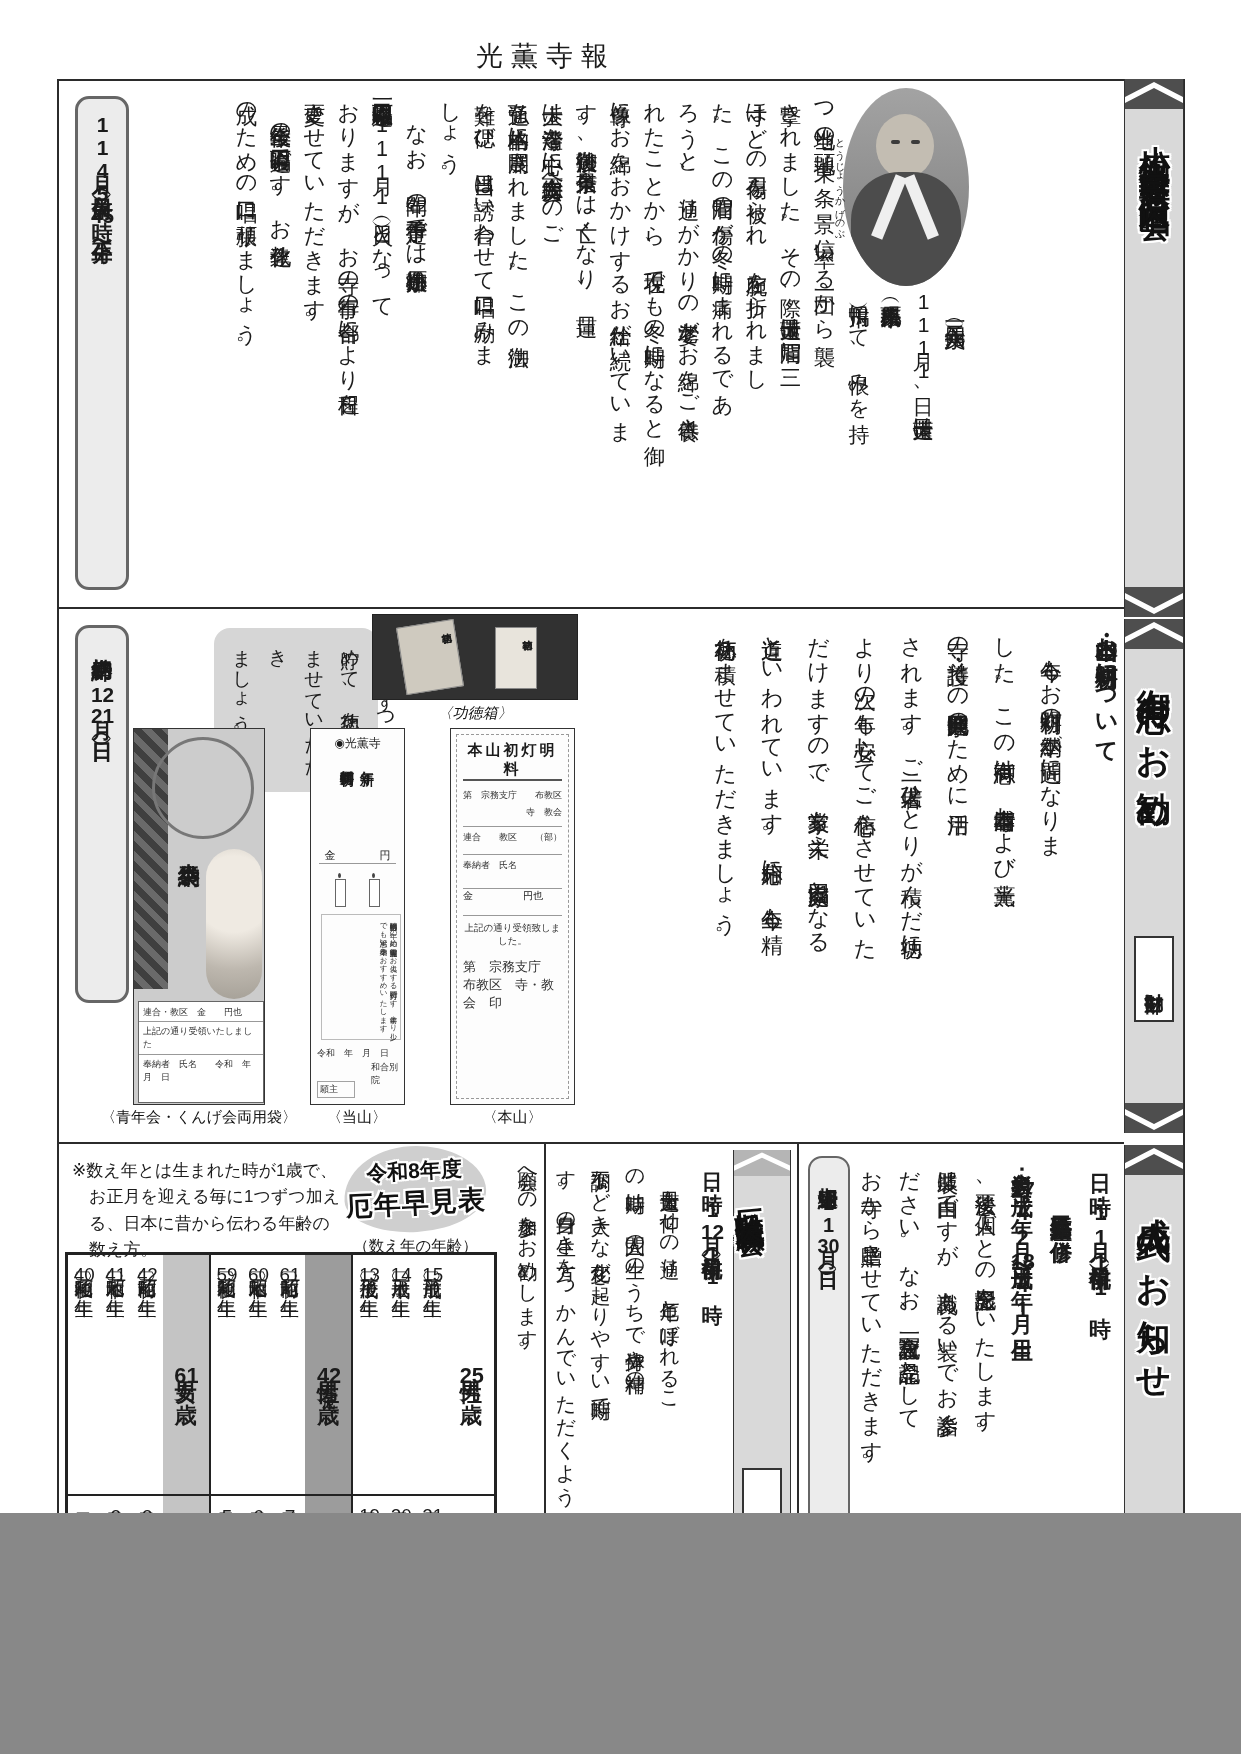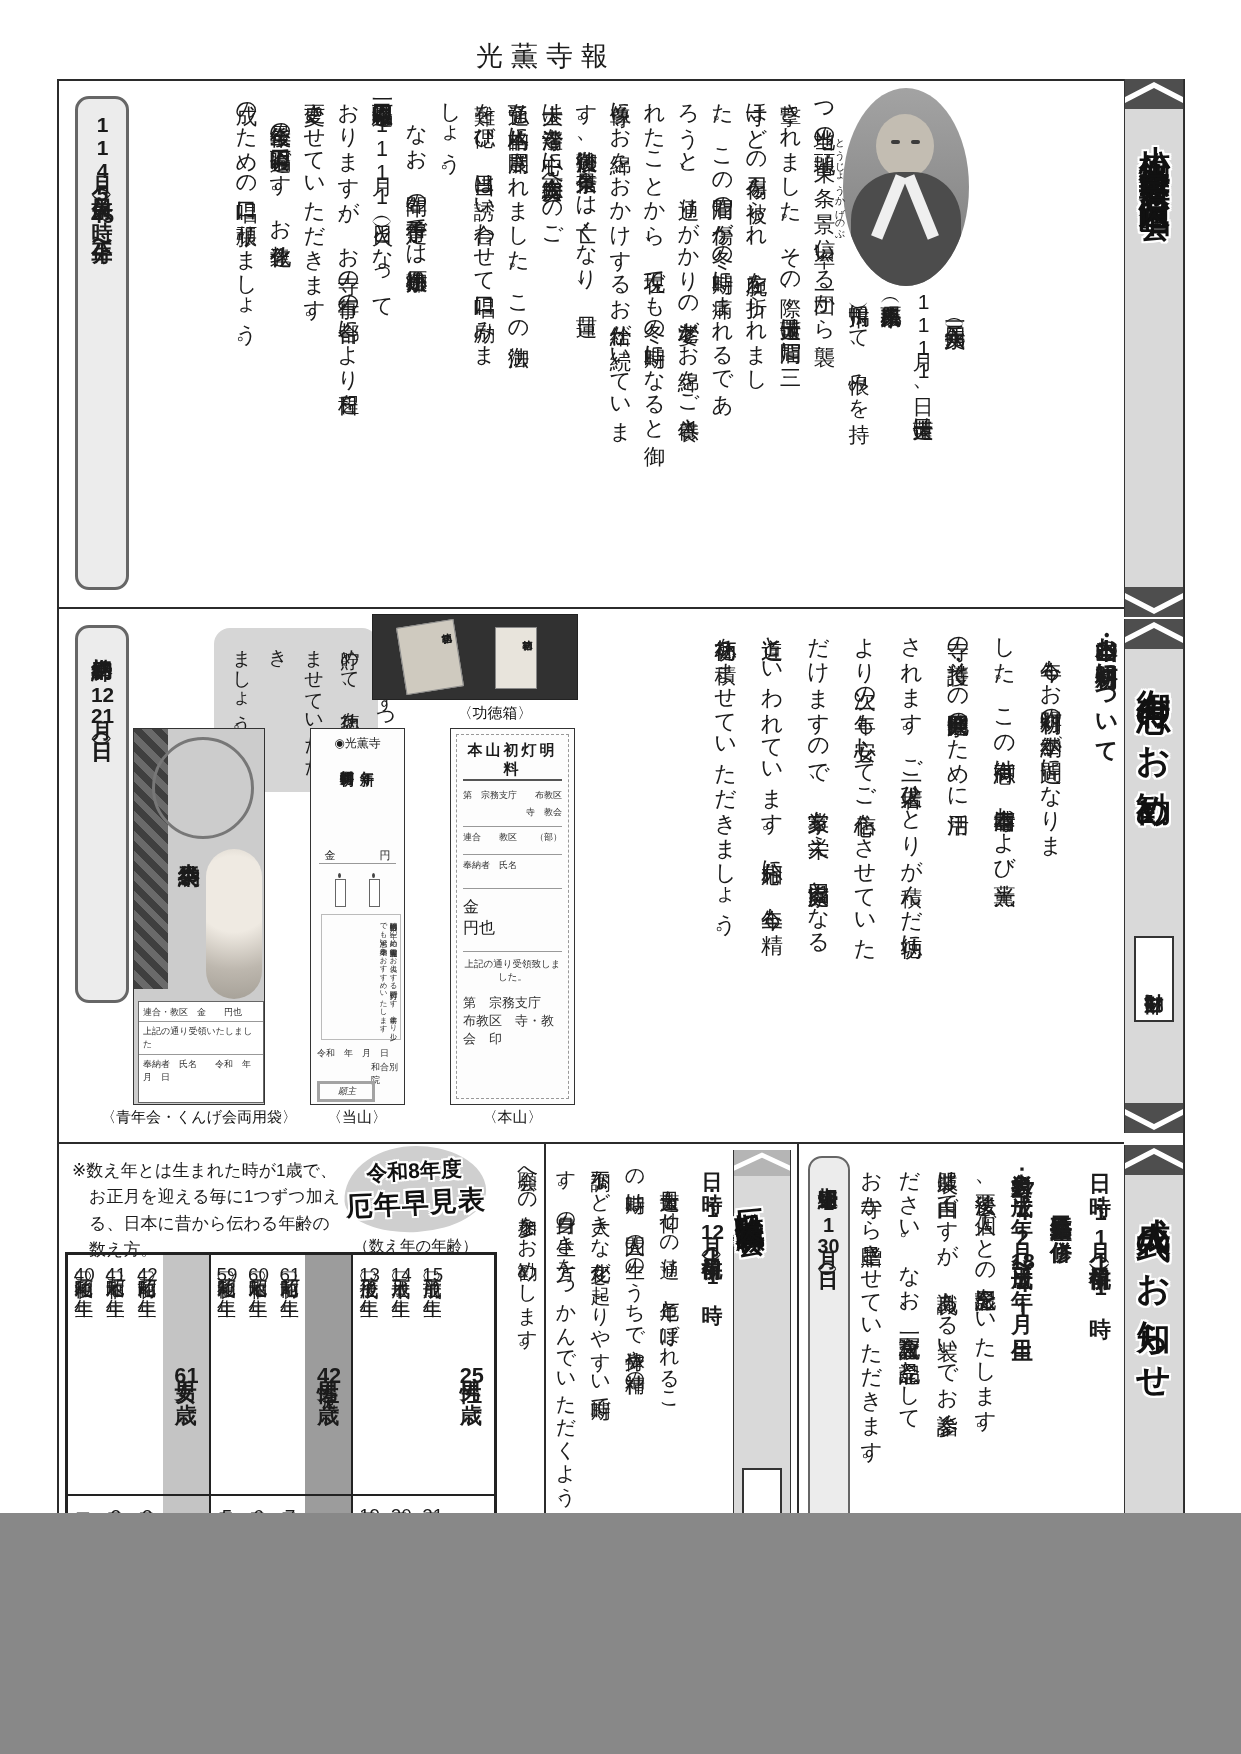--- a/index.html
+++ b/index.html
@@ -145,21 +145,21 @@
   </div>
 
   <div class="abs photo" style="left:372px;top:614px;width:206px;height:86px;">
     <div class="abs" style="left:28px;top:8px;width:56px;height:66px;background:#cfcabf;transform:rotate(-9deg);border:1px solid #888;">
       <div class="v" style="font-size:10px;margin:4px 2px 0 0;float:right;font-weight:bold;">功徳箱</div>
     </div>
     <div class="abs" style="left:122px;top:12px;width:40px;height:60px;background:#e8e4dc;border:1px solid #888;">
       <div class="v" style="font-size:10px;margin:4px 2px 0 0;float:right;font-weight:bold;">功徳箱</div>
     </div>
   </div>
-  <div class="abs cap-text" style="left:392px;top:704px;width:206px;">〈功徳箱〉</div>
+  <div class="abs cap-text" style="left:372px;top:704px;width:206px;font-style:italic;">〈功徳箱〉</div>
 
   <div class="abs env" style="left:133px;top:728px;width:132px;height:377px;background:#cccccc;padding-left:48px;">
     <div class="abs" style="left:0;top:0;width:34px;height:260px;
          background:repeating-linear-gradient(45deg,#3f3f3f 0 7px,#6a6a6a 7px 14px);"></div>
     <div class="abs" style="left:18px;top:8px;width:96px;height:96px;border:3px solid #777;border-radius:50%;"></div>
     <div class="abs" style="left:72px;top:120px;width:56px;height:150px;border-radius:28px;
          background:radial-gradient(circle at 50% 30%,#efeae2 0 35%,#bdb7ae 70%,#a5a097 100%);"></div>
     <div class="v abs bold" style="left:40px;top:118px;font-size:22px;height:120px;">奉納袋</div>
     <div class="abs" style="left:4px;top:272px;width:124px;height:100px;background:#fff;border:1px solid #666;font-size:9px;">
       <div class="tiny" style="padding:4px 4px 2px 4px;">連合・教区　金　　円也</div>
@@ -173,31 +173,31 @@
     <div class="v" style="font-size:14px;font-weight:bold;margin:8px auto 0 auto;height:84px;line-height:20px;display:block;">新年
 御初灯明料</div>
     <div style="text-align:center;font-size:11px;border-bottom:1px solid #999;margin:4px 8px;">金　　　　円</div>
     <div class="abs" style="left:24px;top:150px;width:9px;height:26px;background:#fff;border:1px solid #666;"></div>
     <div class="abs" style="left:27px;top:144px;width:3px;height:5px;background:#444;border-radius:50%;"></div>
     <div class="abs" style="left:58px;top:150px;width:9px;height:26px;background:#fff;border:1px solid #666;"></div>
     <div class="abs" style="left:61px;top:144px;width:3px;height:5px;background:#444;border-radius:50%;"></div>
     <div class="v tiny abs" style="left:10px;top:185px;width:74px;height:120px;font-size:7.5px;line-height:10px;border:1px solid #bbb;padding:2px;">当山初灯明料は年の始め光薫寺御宝前にお供えする灯明料です。前年より少しでも志篤い奉納をおすすめいたします。</div>
     <div class="tiny abs" style="left:6px;top:318px;font-size:9px;">令和　年　月　日</div>
     <div class="tiny abs" style="left:60px;top:332px;font-size:9px;">和合別院</div>
-    <div class="tiny abs" style="left:6px;top:352px;font-size:9px;border:3px solid #a3a3a3;padding:1px 16px 1px 18px;font-style:italic;">願主</div>
+    <div class="tiny abs" style="left:6px;top:352px;font-size:9px;border:1px solid #a3a3a3;padding:1px 16px 1px 2px;">願主</div>
   </div>
 
   <div class="abs env" style="left:450px;top:728px;width:125px;height:377px;">
     <div class="abs" style="inset:5px;border:1px dashed #999;"></div>
     <div style="text-align:center;font-size:15px;letter-spacing:3px;font-weight:bold;margin-top:12px;border-bottom:2px double #555;margin-left:12px;margin-right:12px;">本山初灯明料</div>
     <div class="tiny" style="font-size:9px;margin:8px 12px 0 12px;">第　宗務支庁　　布教区</div>
     <div class="tiny" style="font-size:9px;margin:4px 12px 0 12px;text-align:right;">寺　教会</div>
     <div class="tiny formline" style="font-size:9px;margin:7px 12px 0 12px;padding-top:4px;">連合　　教区　　（部）</div>
     <div class="tiny formline" style="font-size:9px;margin:10px 12px 0 12px;padding-top:4px;">奉納者　氏名</div>
-    <div class="formline" style="font-size:16px;margin:16px 12px 0 12px;padding-top:8px;">金　　　　　円也</div>
+    <div class="formline" style="font-size:10px;margin:16px 12px 0 12px;">金　　　　　円也</div>
     <div class="tiny formline" style="font-size:9.5px;margin:12px 12px 0 12px;padding-top:6px;text-align:center;">上記の通り受領致しました。</div>
     <div class="tiny" style="font-size:13px;margin:10px 12px 0 12px;">第　宗務支庁　　布教区　寺・教会　印</div>
   </div>
 
   <div class="abs cap-text" style="left:83px;top:1108px;width:232px;">〈青年会・くんげ会両用袋〉</div>
   <div class="abs cap-text" style="left:292px;top:1108px;width:130px;">〈当山〉</div>
   <div class="abs cap-text" style="left:435px;top:1108px;width:155px;">〈本山〉</div>
 
   <div class="abs sched" style="left:75px;top:625px;width:54px;height:378px;">
     <div class="v" style="font-size:21px;">奉納締切　　<span class="tcy">12</span>月<span class="tcy">21</span>日（日）</div>

